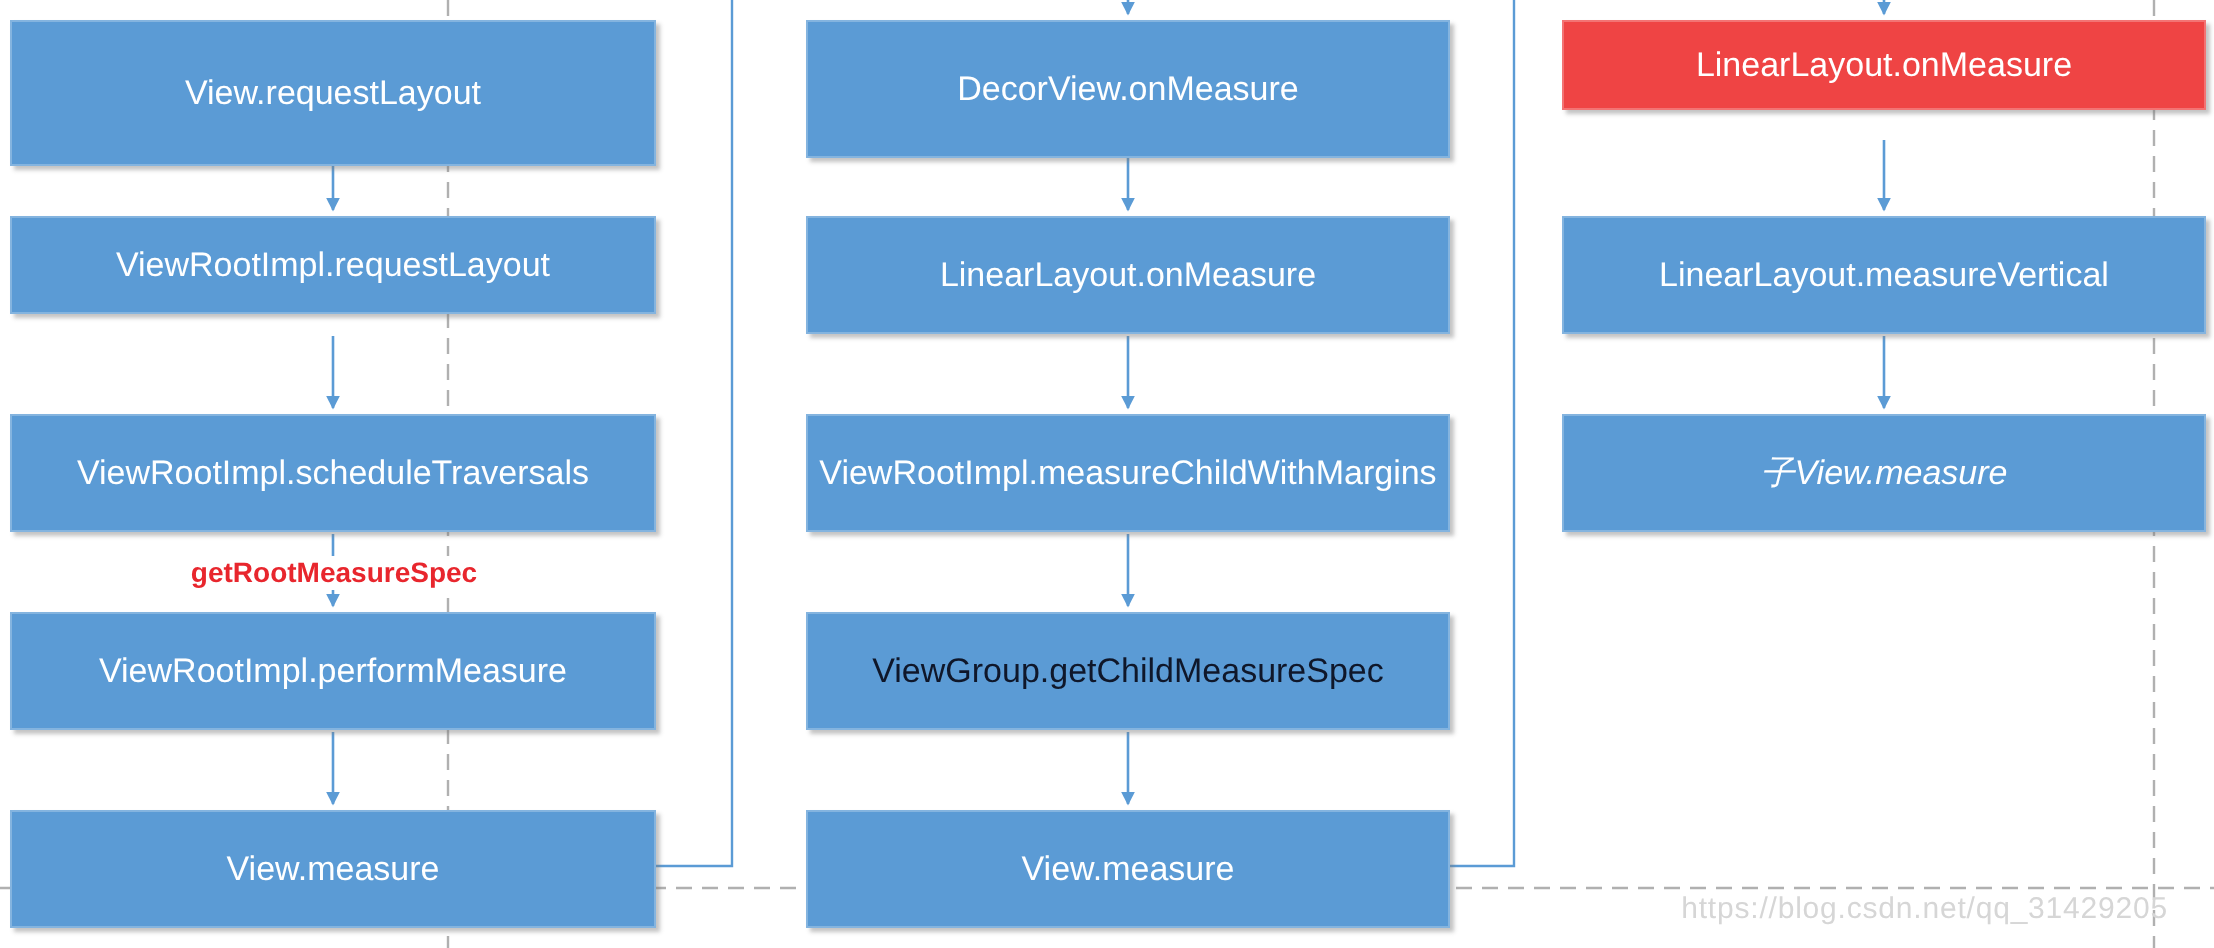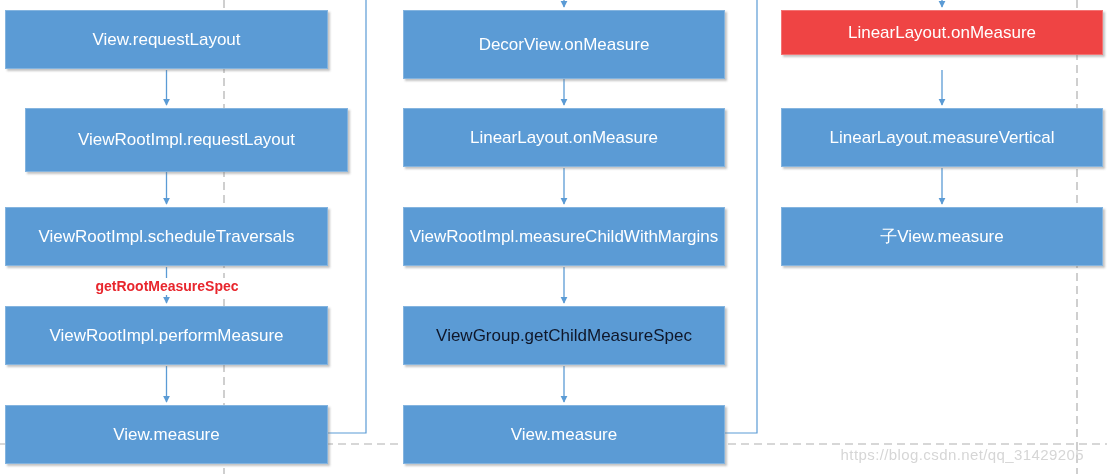--- a/index.html
+++ b/index.html
@@ -41,31 +41,31 @@
         <line x1="564" y1="366" x2="564" y2="402" stroke="#5b9bd5" stroke-width="1.3" marker-end="url(#arw)"></line>
         <line x1="942" y1="-1" x2="942" y2="7" stroke="#5b9bd5" stroke-width="1.3" marker-end="url(#arw)"></line>
         <line x1="942" y1="70" x2="942" y2="105" stroke="#5b9bd5" stroke-width="1.3" marker-end="url(#arw)"></line>
         <line x1="942" y1="168" x2="942" y2="204" stroke="#5b9bd5" stroke-width="1.3" marker-end="url(#arw)"></line>
         <path d="M328 433 H366 V0" fill="none" stroke="#5b9bd5" stroke-width="1.2"></path>
         <path d="M725 433 H757 V0" fill="none" stroke="#5b9bd5" stroke-width="1.2"></path>
       </g>
   </svg>
 
   <div id="nodes-layer">
-      <div class="flow-node" style="left: 5px; top: 10px; width: 323px; height: 59px; background: rgb(91, 155, 213); color: rgb(255, 255, 255);">View.requestLayout</div>
-      <div class="flow-node" style="left: 5px; top: 108px; width: 323px; height: 64px; background: rgb(91, 155, 213); color: rgb(255, 255, 255); margin-left: 20px;">ViewRootImpl.requestLayout</div>
+      <div class="flow-node" style="left: 5px; top: 10px; width: 323px; height: 73px; background: rgb(91, 155, 213); color: rgb(255, 255, 255);">View.requestLayout</div>
+      <div class="flow-node" style="left: 5px; top: 108px; width: 323px; height: 49px; background: rgb(91, 155, 213); color: rgb(255, 255, 255);">ViewRootImpl.requestLayout</div>
       <div class="flow-node" style="left: 5px; top: 207px; width: 323px; height: 59px; background: rgb(91, 155, 213); color: rgb(255, 255, 255);">ViewRootImpl.scheduleTraversals</div>
       <div class="flow-node" style="left: 5px; top: 306px; width: 323px; height: 59px; background: rgb(91, 155, 213); color: rgb(255, 255, 255);">ViewRootImpl.performMeasure</div>
       <div class="flow-node" style="left: 5px; top: 405px; width: 323px; height: 59px; background: rgb(91, 155, 213); color: rgb(255, 255, 255);">View.measure</div>
       <div class="flow-node" style="left: 403px; top: 10px; width: 322px; height: 69px; background: rgb(91, 155, 213); color: rgb(255, 255, 255);">DecorView.onMeasure</div>
       <div class="flow-node" style="left: 403px; top: 108px; width: 322px; height: 59px; background: rgb(91, 155, 213); color: rgb(255, 255, 255);">LinearLayout.onMeasure</div>
       <div class="flow-node" style="left: 403px; top: 207px; width: 322px; height: 59px; background: rgb(91, 155, 213); color: rgb(255, 255, 255);">ViewRootImpl.measureChildWithMargins</div>
       <div class="flow-node" style="left: 403px; top: 306px; width: 322px; height: 59px; background: rgb(91, 155, 213); color: #0f172a;">ViewGroup.getChildMeasureSpec</div>
       <div class="flow-node" style="left: 403px; top: 405px; width: 322px; height: 59px; background: rgb(91, 155, 213); color: rgb(255, 255, 255);">View.measure</div>
       <div class="flow-node" style="left: 781px; top: 10px; width: 322px; height: 45px; background: #ef4444; color: rgb(255, 255, 255);">LinearLayout.onMeasure</div>
       <div class="flow-node" style="left: 781px; top: 108px; width: 322px; height: 59px; background: rgb(91, 155, 213); color: rgb(255, 255, 255);">LinearLayout.measureVertical</div>
-      <div class="flow-node" style="left: 781px; top: 207px; width: 322px; height: 59px; background: rgb(91, 155, 213); color: rgb(255, 255, 255);">子View.measure</div>
+      <div class="flow-node" style="left: 781px; top: 207px; width: 322px; height: 59px; background: rgb(91, 155, 213); color: rgb(255, 255, 255); font-style: italic;">子View.measure</div>
     </div>
 
   <div class="spec-label" style="left: 167px; top: 278px; color: rgb(232, 38, 45);">getRootMeasureSpec</div>
 
   <div class="watermark" style="right: 23px; top: 446px; color: rgb(214, 214, 214);">https://blog.csdn.net/qq_31429205</div>
 </div>
 
 </body></html>

